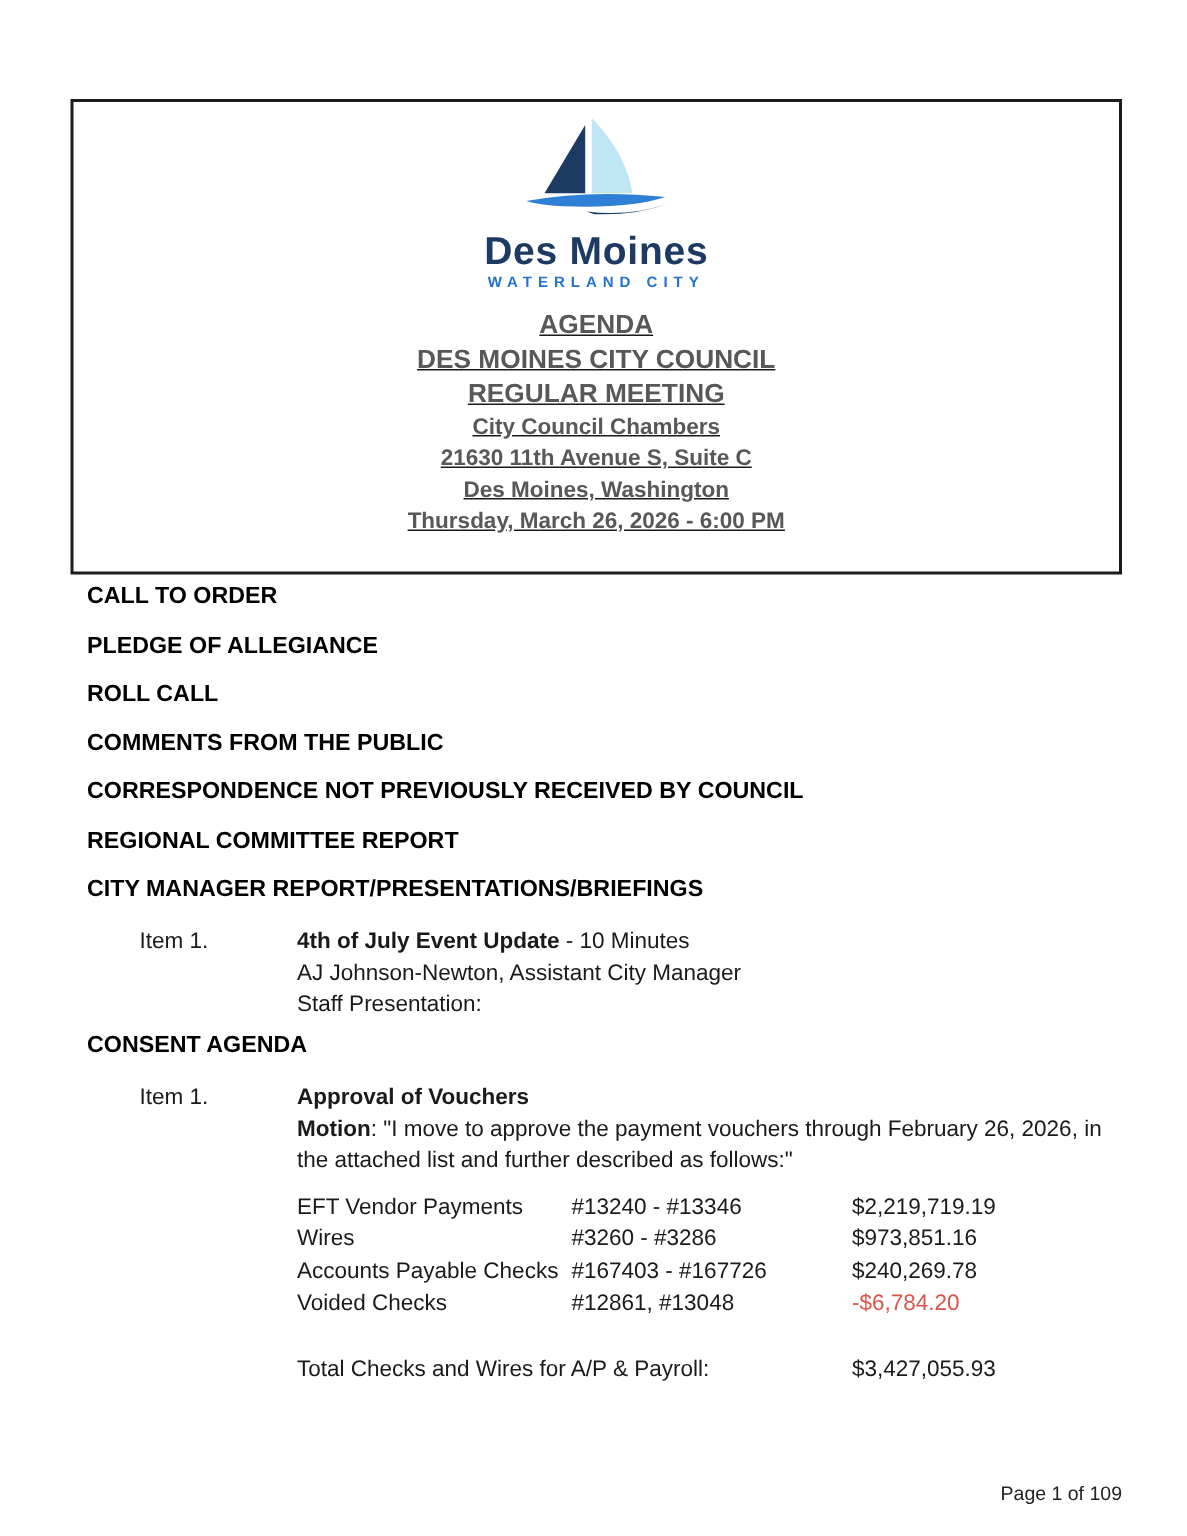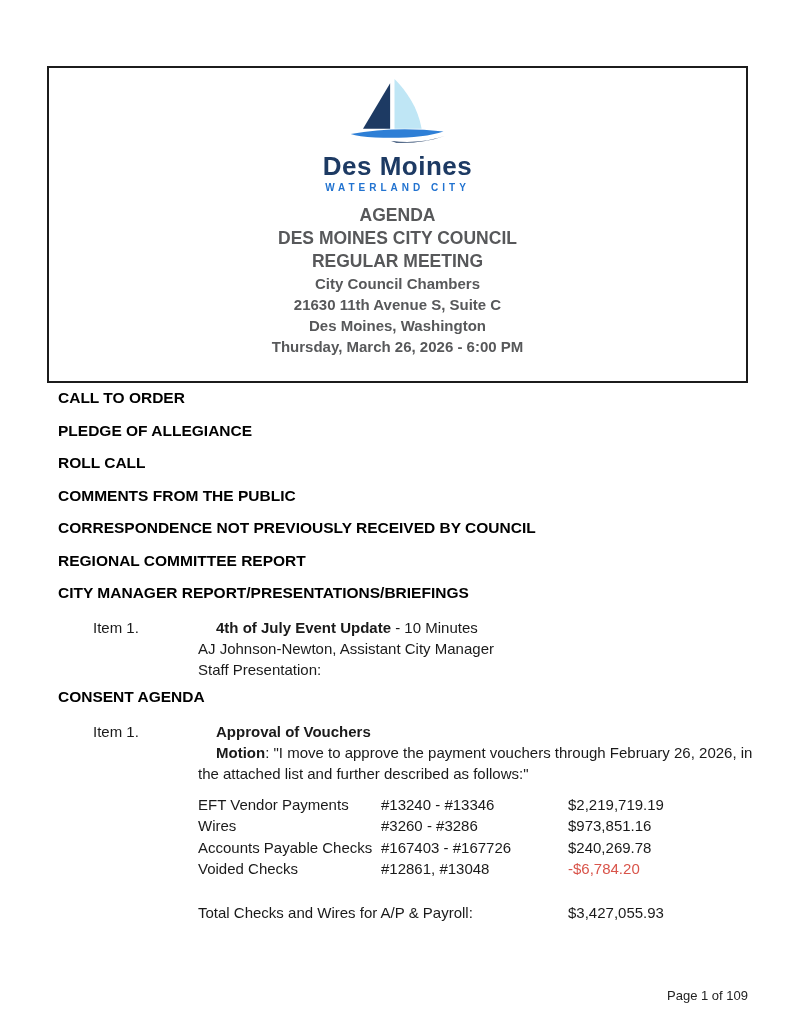--- a/index.html
+++ b/index.html
@@ -16,39 +16,39 @@
   .logo-wrap { margin-top:10px; }
   .logo-svg { width:116px; height:70px; display:inline-block; }
   .logo-name {
     font-size:26px; font-weight:bold; letter-spacing:0.5px;
     color:var(--navy, #1d3a63); line-height:28px;
   }
   .logo-tagline {
     font-size:10px; font-weight:bold; letter-spacing:4px;
     color:var(--brand-blue, #2273d0); line-height:13px; margin-top:1px;
   }
-  .doc-titles { margin-top:10px; }
+  .doc-titles { margin-top:10px;text-decoration:underline; }
   .title-line {
     font-size:17.5px; font-weight:bold; color:var(--header-gray, #57585a);
     line-height:23px;
   }
   .venue-line {
     font-size:15px; font-weight:bold; color:var(--header-gray, #57585a);
     line-height:21px;
   }
   .content { position:absolute; left:58px; top:389px; width:698px; }
   .section-heading {
     font-size:15.5px; font-weight:bold; line-height:17px; margin-bottom:15.5px;
     color:#000;
   }
   .item-block { margin-top:11px; font-size:15px; line-height:21px; }
   .item-row { display:flex; }
   .item-label { flex:none; margin-left:35px; width:105px; }
   .item-content { width:558px; }
-  .bold { font-weight:bold;margin-left:18px; }
+  .bold { font-weight:bold; }
   .consent-heading { margin-top:8px; margin-bottom:0; }
   .consent-item { margin-top:16px; }
   .voucher-table { margin-top:10px; }
   .voucher-row { display:flex; line-height:21.5px; }
   .v-label { flex:none; width:183px; }
   .v-range { flex:none; width:187px; }
   .v-amount { flex:none; }
   .v-amount.neg { color:var(--negative-red, #d9544a); }
   .total-row { display:flex; margin-top:22px; line-height:21px; }
   .t-label { flex:none; width:370px; }

